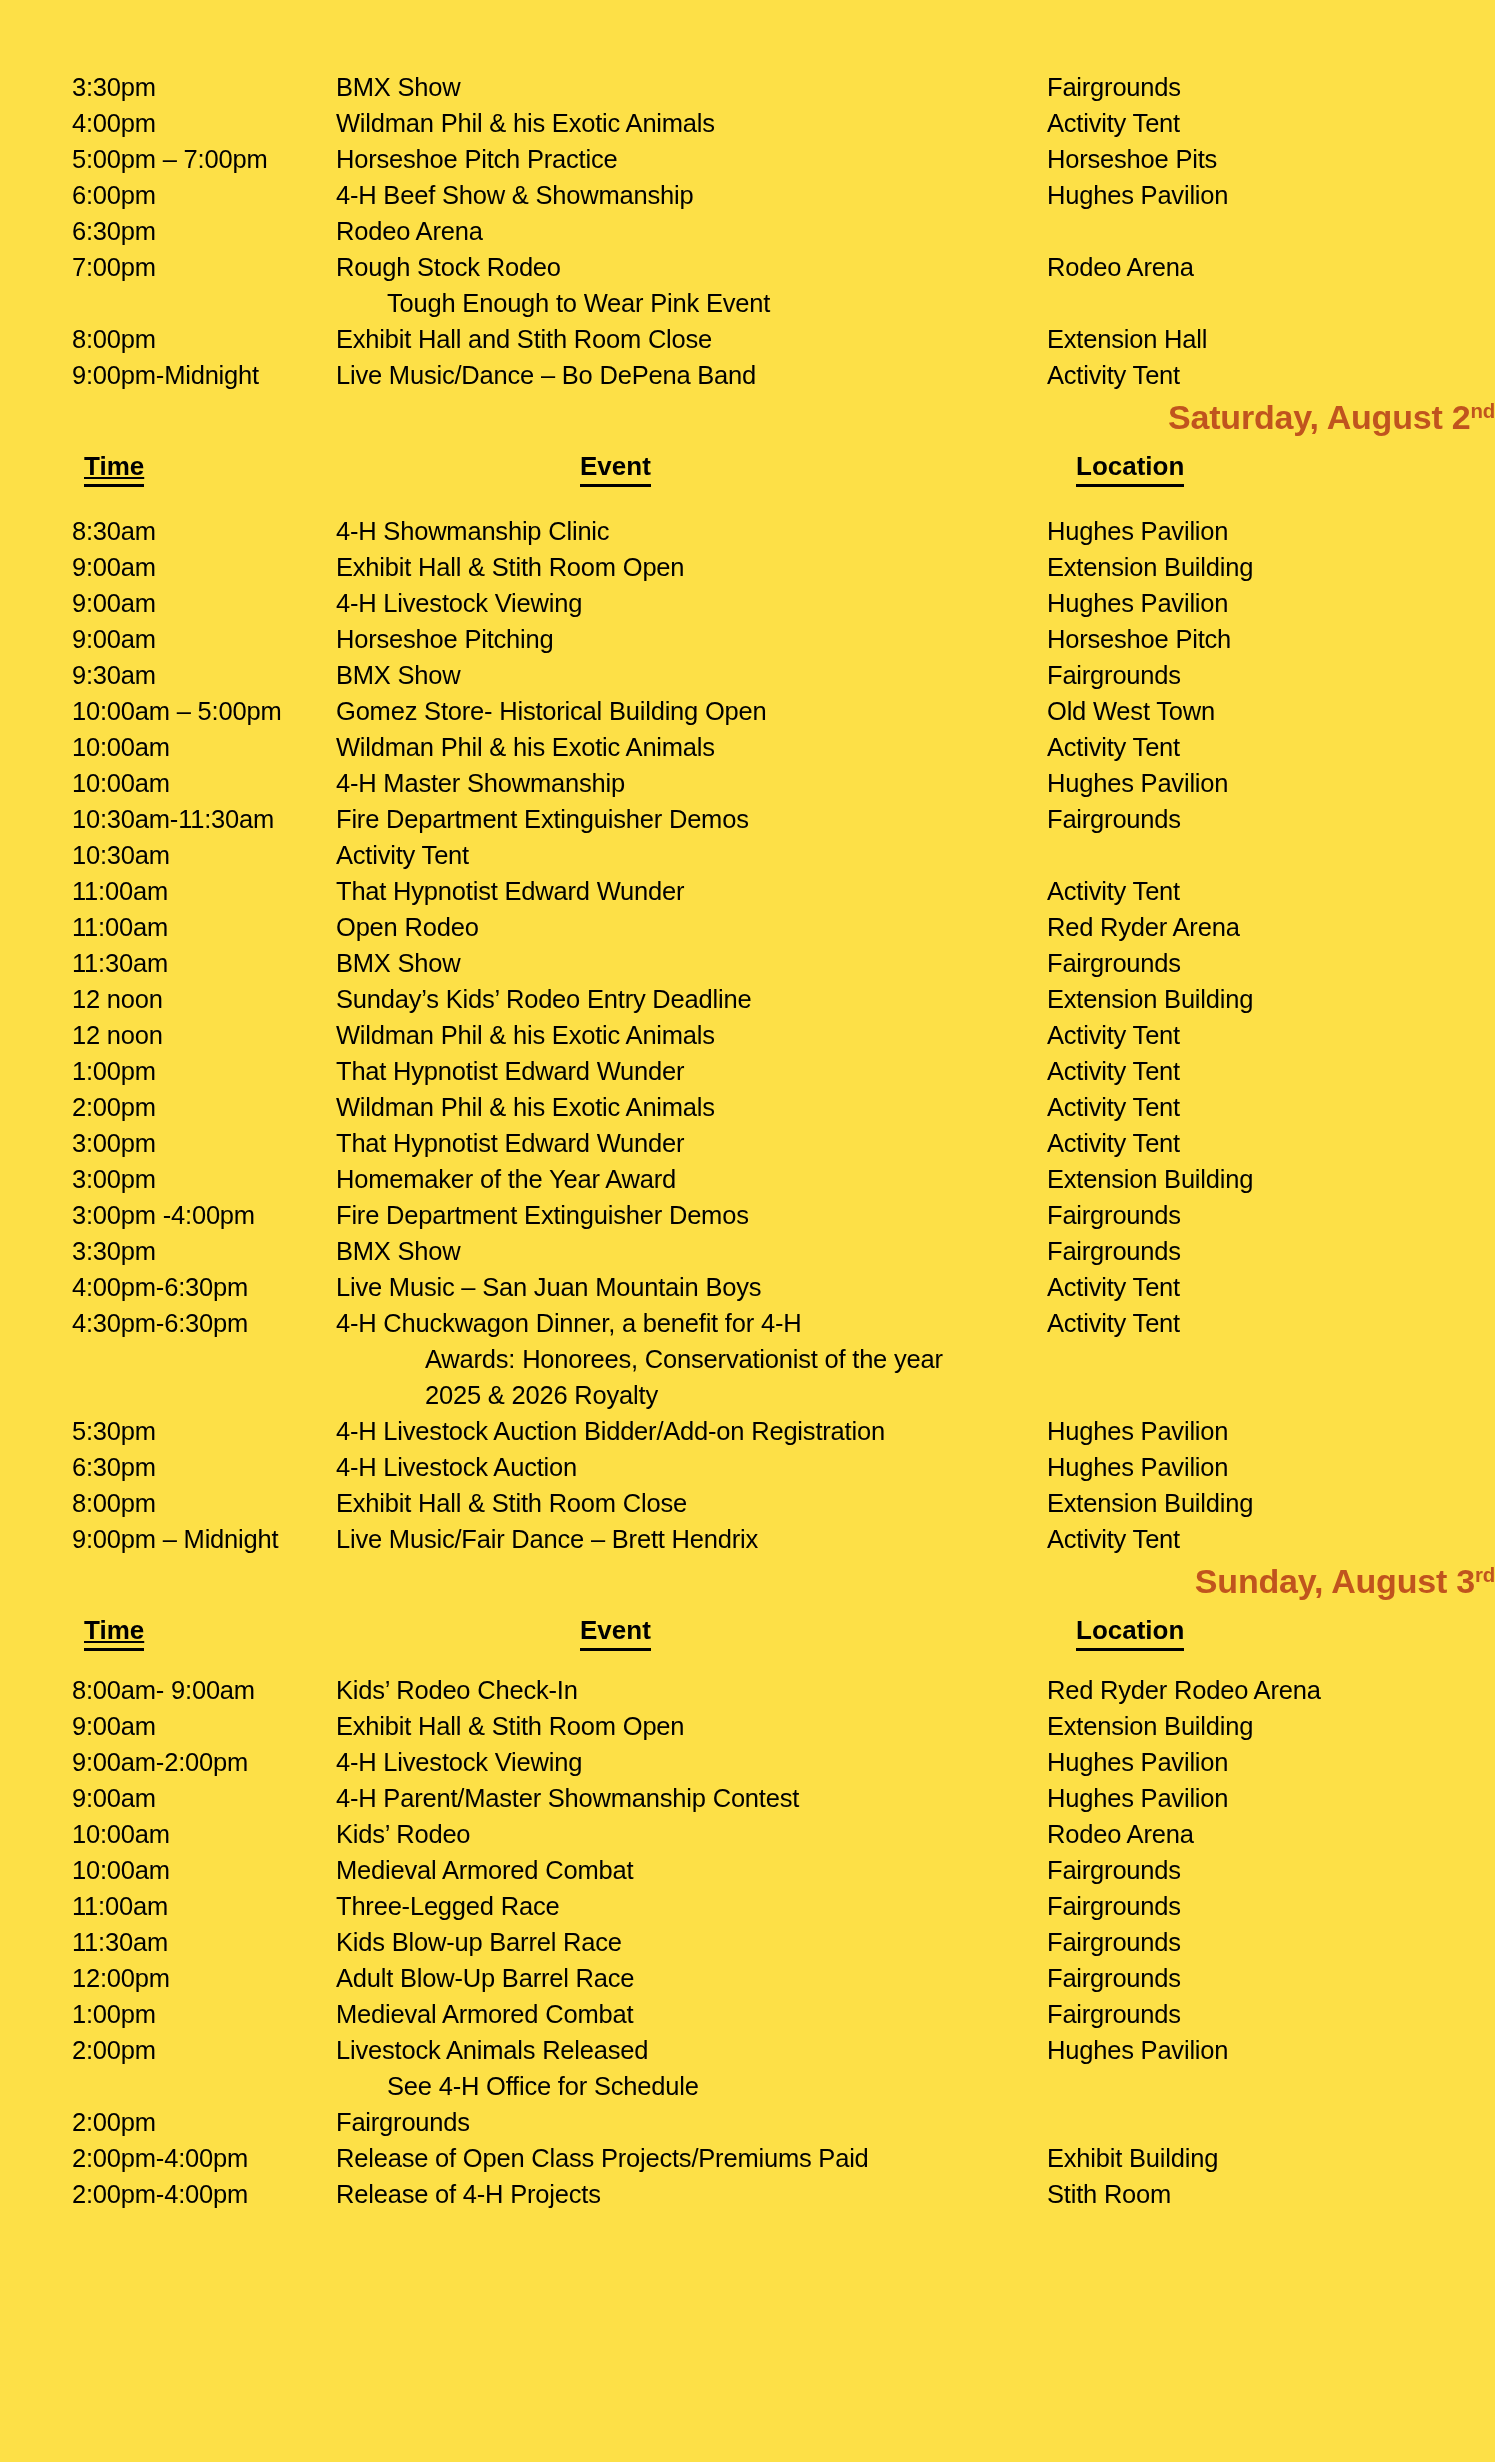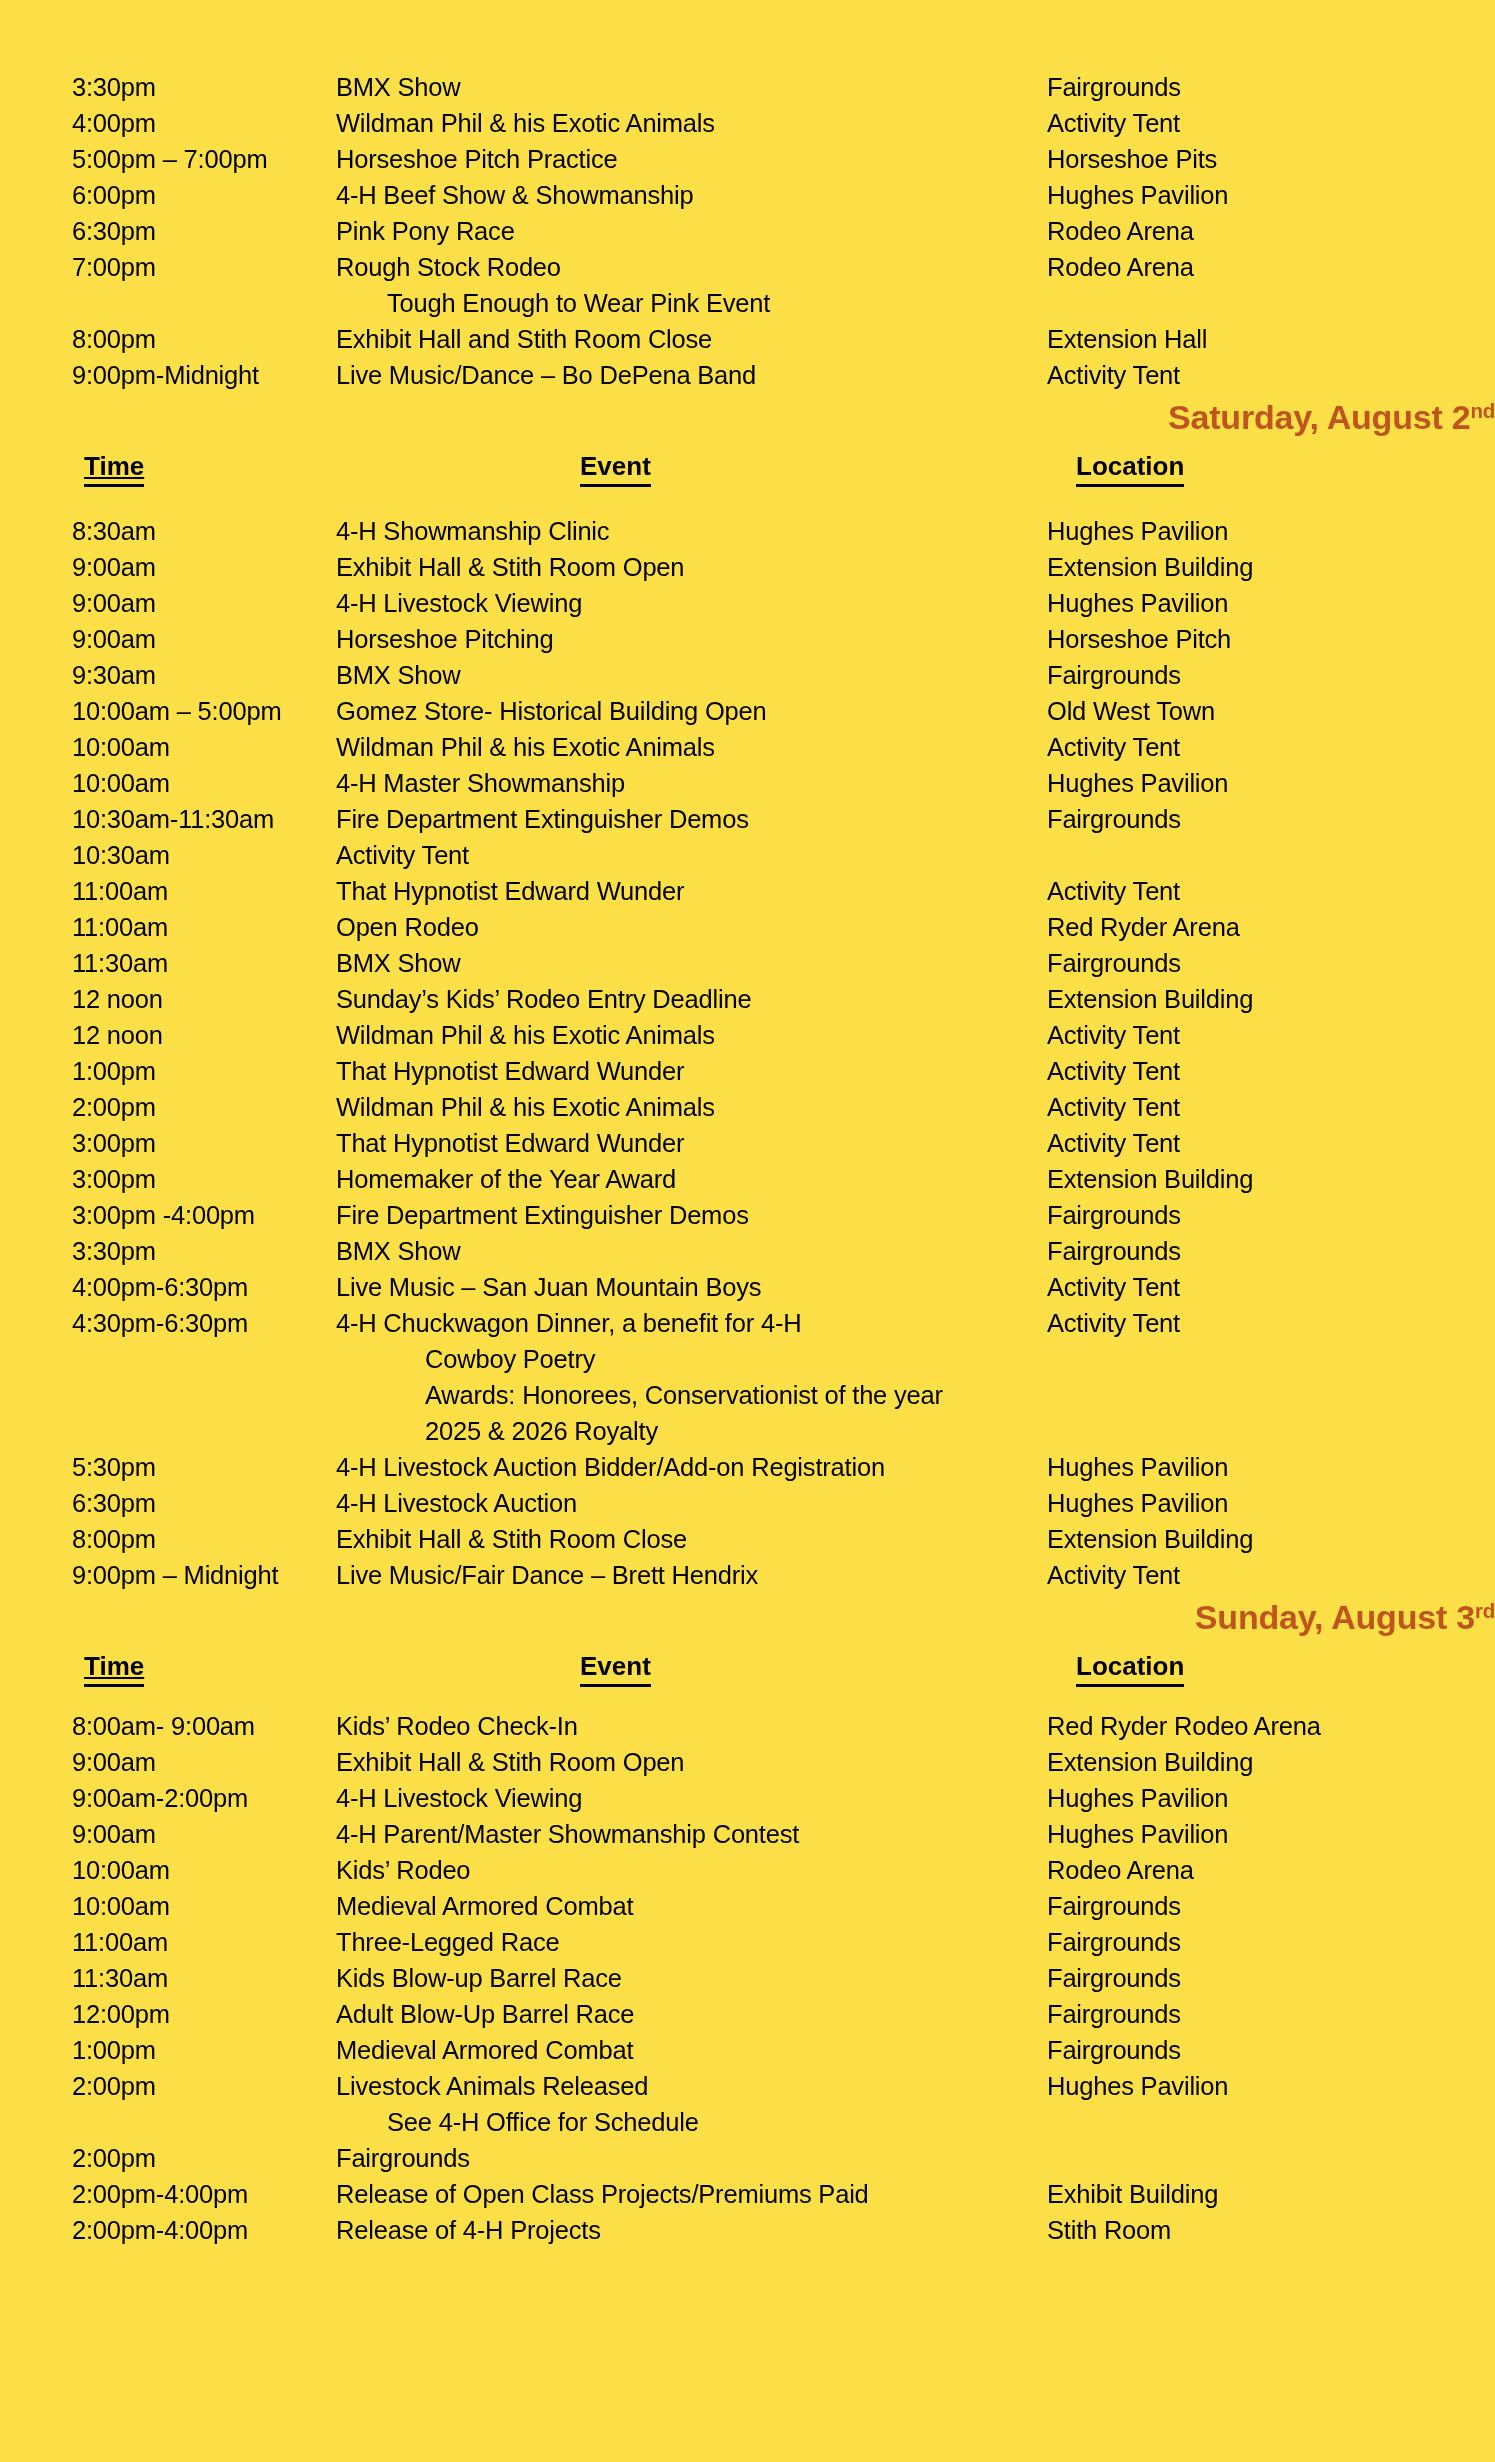--- a/index.html
+++ b/index.html
@@ -65,21 +65,21 @@
 <body>
 
 <div class="page">
   <div class="content">
 
     <div class="rows-block">
         <div class="row"><div class="cell time">3:30pm</div><div class="cell event">BMX Show</div><div class="cell location">Fairgrounds</div></div>
         <div class="row"><div class="cell time">4:00pm</div><div class="cell event">Wildman Phil &amp; his Exotic Animals</div><div class="cell location">Activity Tent</div></div>
         <div class="row"><div class="cell time">5:00pm – 7:00pm</div><div class="cell event">Horseshoe Pitch Practice</div><div class="cell location">Horseshoe Pits</div></div>
         <div class="row"><div class="cell time">6:00pm</div><div class="cell event">4-H Beef Show &amp; Showmanship</div><div class="cell location">Hughes Pavilion</div></div>
-        <div class="row"><div class="cell time">6:30pm</div><div class="cell event">Pink Pony Race</div><div class="cell location">Rodeo Arena</div></div>
+        <div class="row"><div class="cell time">6:30pm</div><div class="cell location">Rodeo Arena</div></div>
         <div class="row"><div class="cell time">7:00pm</div><div class="cell event">Rough Stock Rodeo</div><div class="cell location">Rodeo Arena</div></div>
         <div class="row"><div class="cell time"></div><div class="cell event indent1">Tough Enough to Wear Pink Event</div><div class="cell location"></div></div>
         <div class="row"><div class="cell time">8:00pm</div><div class="cell event">Exhibit Hall and Stith Room Close</div><div class="cell location">Extension Hall</div></div>
         <div class="row"><div class="cell time">9:00pm-Midnight</div><div class="cell event">Live Music/Dance – Bo DePena Band</div><div class="cell location">Activity Tent</div></div>
       </div>
 
     <h1 class="section-title"><span>Saturday, August 2</span><span class="sup">nd</span></h1>
 
     <div class="col-headers">
       <span class="ch ch-time">Time</span>
@@ -104,21 +104,21 @@
         <div class="row"><div class="cell time">12 noon</div><div class="cell event">Sunday’s Kids’ Rodeo Entry Deadline</div><div class="cell location">Extension Building</div></div>
         <div class="row"><div class="cell time">12 noon</div><div class="cell event">Wildman Phil &amp; his Exotic Animals</div><div class="cell location">Activity Tent</div></div>
         <div class="row"><div class="cell time">1:00pm</div><div class="cell event">That Hypnotist Edward Wunder</div><div class="cell location">Activity Tent</div></div>
         <div class="row"><div class="cell time">2:00pm</div><div class="cell event">Wildman Phil &amp; his Exotic Animals</div><div class="cell location">Activity Tent</div></div>
         <div class="row"><div class="cell time">3:00pm</div><div class="cell event">That Hypnotist Edward Wunder</div><div class="cell location">Activity Tent</div></div>
         <div class="row"><div class="cell time">3:00pm</div><div class="cell event">Homemaker of the Year Award</div><div class="cell location">Extension Building</div></div>
         <div class="row"><div class="cell time">3:00pm -4:00pm</div><div class="cell event">Fire Department Extinguisher Demos</div><div class="cell location">Fairgrounds</div></div>
         <div class="row"><div class="cell time">3:30pm</div><div class="cell event">BMX Show</div><div class="cell location">Fairgrounds</div></div>
         <div class="row"><div class="cell time">4:00pm-6:30pm</div><div class="cell event">Live Music – San Juan Mountain Boys</div><div class="cell location">Activity Tent</div></div>
         <div class="row"><div class="cell time">4:30pm-6:30pm</div><div class="cell event">4-H Chuckwagon Dinner, a benefit for 4-H</div><div class="cell location">Activity Tent</div></div>
-        <div class="row"><div class="cell time"></div><div class="cell event indent2">Cowboy Poetry</div><div class="cell location"></div></div>
+        <div class="row"><div class="cell time"></div><div class="cell location"></div></div>
         <div class="row"><div class="cell time"></div><div class="cell event indent2">Awards: Honorees, Conservationist of the year</div><div class="cell location"></div></div>
         <div class="row"><div class="cell time"></div><div class="cell event indent2">2025 &amp; 2026 Royalty</div><div class="cell location"></div></div>
         <div class="row"><div class="cell time">5:30pm</div><div class="cell event">4-H Livestock Auction Bidder/Add-on Registration</div><div class="cell location">Hughes Pavilion</div></div>
         <div class="row"><div class="cell time">6:30pm</div><div class="cell event">4-H Livestock Auction</div><div class="cell location">Hughes Pavilion</div></div>
         <div class="row"><div class="cell time">8:00pm</div><div class="cell event">Exhibit Hall &amp; Stith Room Close</div><div class="cell location">Extension Building</div></div>
         <div class="row"><div class="cell time">9:00pm – Midnight</div><div class="cell event">Live Music/Fair Dance – Brett Hendrix</div><div class="cell location">Activity Tent</div></div>
       </div>
 
     <h1 class="section-title"><span>Sunday, August 3</span><span class="sup">rd</span></h1>
 

